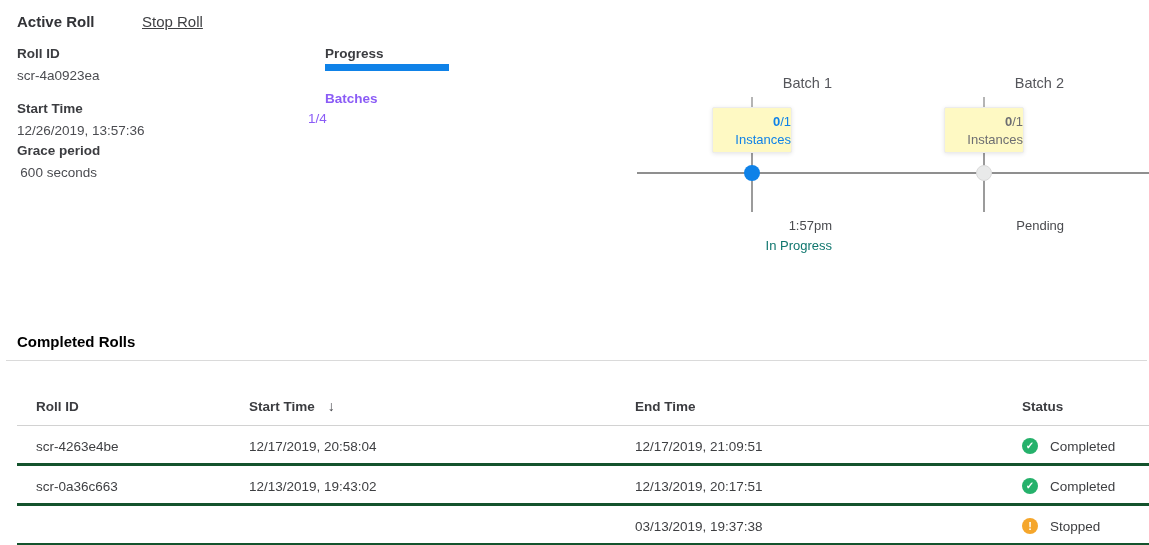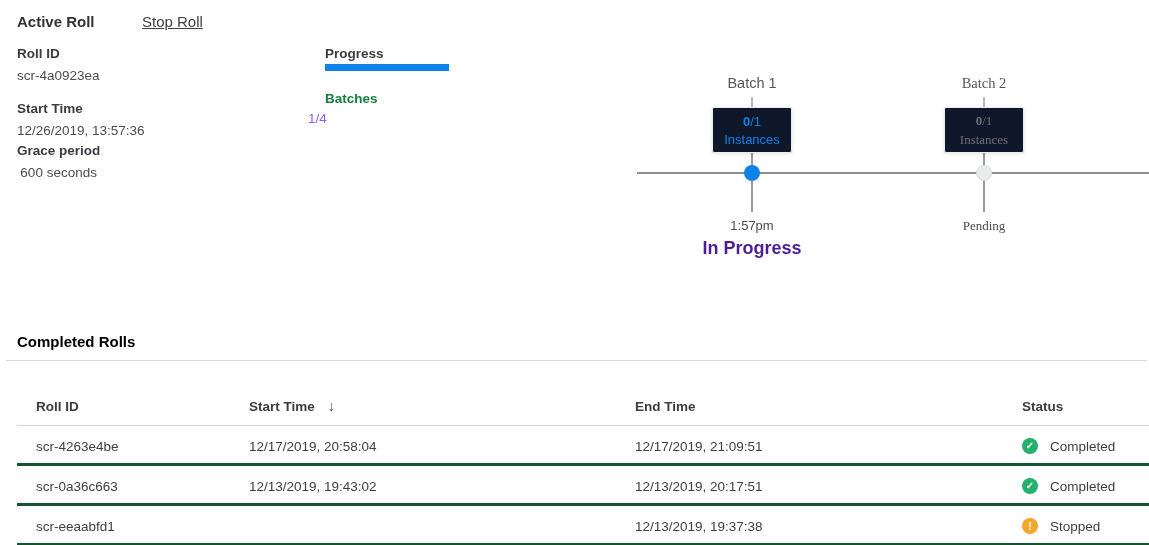--- a/index.html
+++ b/index.html
@@ -22,46 +22,46 @@
   .field.f0 { top: 46px; }
   .field.f1 { top: 101px; }
   .field.f2 { top: 143px; text-align: center; }
   .field .lbl { font-size: 13.5px; font-weight: 700; color: #3b3c40; margin-bottom: 7px; }
   .field .val { font-size: 13.5px; color: #4b4c51; }
 
   
   .p-label { left: 325px; top: 46px; font-size: 13.5px; font-weight: 700; color: #3b3c40; }
   .p-bar  { left: 325px; top: 64px; width: 124px; height: 7px; background: #e8e8e8; }
   .p-fill { height: 100%; background: #0f82e8; }
-  .b-label { left: 325px; top: 91px; font-size: 13.5px; font-weight: 700; color: #15803d; }
+  .b-label { left: 325px; top: 91px; font-size: 13.5px; font-weight: 700; color: #8b5cf6; }
   .b-value { left: 308px; top: 111px; font-size: 13.5px; color: #8b5cf6; }
 
   
   .tl-line { left: 637px; top: 172px; width: 512px; height: 2px; background: #8f8f8f; z-index: 1; }
-  .batch { position: absolute; top: 75px; width: 160px; text-align: center; }
+  .batch { position: absolute; top: 75px; width: 160px; text-align: right; }
   .batch.b1 { left: 672px; }
-  .batch.b2 { left: 904px; font-family: Liberation Serif, serif; }
+  .batch.b2 { left: 904px; }
   .batch .b-title { font-size: 14.5px; color: #55565b; }
   .batch .tick  { position: absolute; left: 79px; top: 22px; width: 2px; height: 10px; background: #b5b5b5; }
   .batch .card {
     position: absolute; left: 40px; top: 32px; width: 80px; height: 46px;
-    background: #0f172a; border: 1px solid #ececec; border-radius: 2px;
+    background: #fef9c3; border: 1px solid #ececec; border-radius: 2px;
     box-shadow: 0 1px 4px rgba(0,0,0,0.10);
     display: flex; flex-direction: column; justify-content: center; gap: 3px;
     font-size: 13px; z-index: 3; cursor: pointer;
   }
   .batch.active  .card { color: #0f82e8; }
   .batch.pending .card { color: #6d6e72; cursor: default; }
   .batch .cur { font-weight: 700; }
   .batch .vline { position: absolute; left: 79px; top: 78px; width: 2px; height: 59px; background: #9b9b9b; z-index: 1; }
   .batch .dot { position: absolute; left: 72px; top: 90px; width: 16px; height: 16px; border-radius: 50%; z-index: 2; }
   .batch.active  .dot { background: #0f82e8; }
   .batch.pending .dot { background: #e9eaea; border: 1px solid #d9d9d9; }
   .batch .t-time   { position: absolute; top: 143px; width: 100%; font-size: 13px; color: #4a4b4f; }
-  .batch .t-status { position: absolute; top: 163px; width: 100%; font-size: 18px; color: #4c1d95; font-weight: bold; }
+  .batch .t-status { position: absolute; top: 163px; width: 100%; font-size: 13px; color: #0f766e; }
 
   
   .section-title { left: 17px; top: 333px; font-size: 15px; font-weight: 700; color: #000000; }
   .section-divider { left: 6px; top: 360px; width: 1141px; height: 1px; background: #dadada; }
 
   .table { position: absolute; left: 17px; top: 386px; width: 1132px; }
   .thead { position: relative; height: 40px; border-bottom: 1px solid #d2d2d2; }
   .row   { position: relative; height: 40px; border-bottom: 3px solid #14532d; cursor: pointer; }
   .cell  { position: absolute; top: 0; height: 40px; display: flex; align-items: center; font-size: 13.5px; color: #3e3f42; }
   .c-roll   { left: 19px; }
@@ -162,20 +162,19 @@
     <div class="cell c-roll">scr-0a36c663</div>
     <div class="cell c-start">12/13/2019, 19:43:02</div>
     <div class="cell c-end">12/13/2019, 20:17:51</div>
     <div class="cell c-status status-cell">
       <span class="status-icon completed">✓</span>
       <span>Completed</span>
     </div>
   </div>
 
   <div class="row">
-    <div class="cell c-roll">scr-eeaabfd1</div>
-    <div class="cell c-end">12/13/2019, 19:37:38</div>
+    <div class="cell c-end">03/13/2019, 19:37:38</div>
     <div class="cell c-status status-cell">
       <span class="status-icon stopped">!</span>
       <span>Stopped</span>
     </div>
   </div>
 </div>
 
 </body></html>

